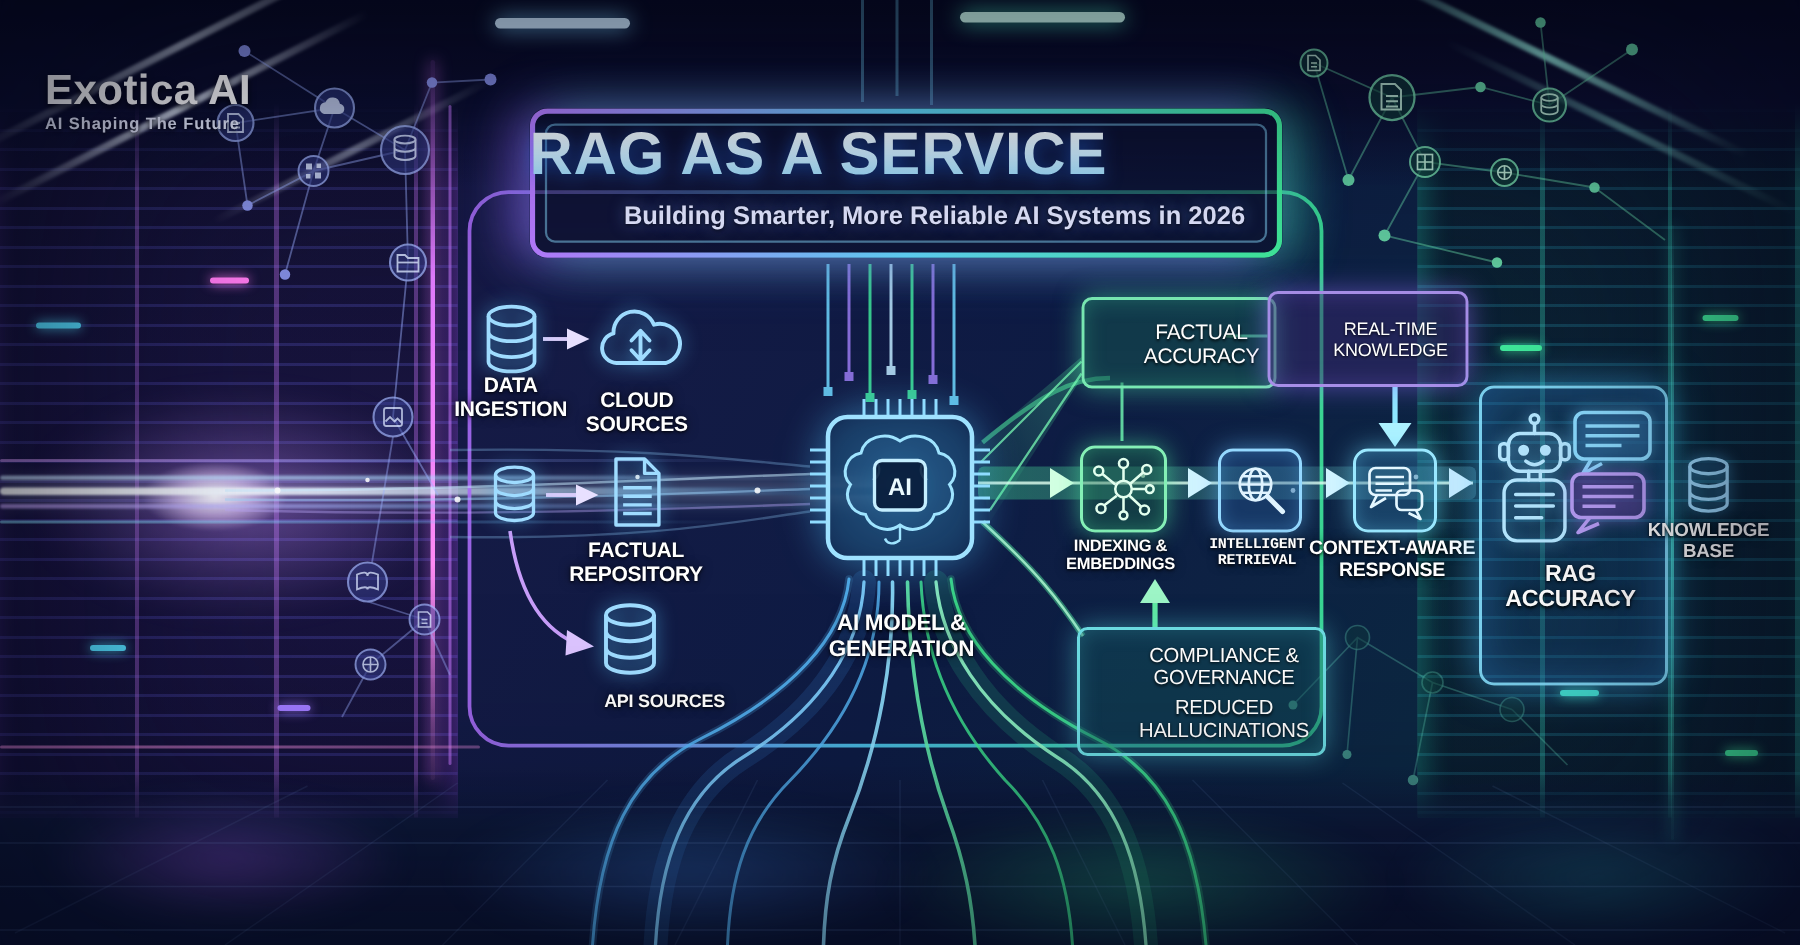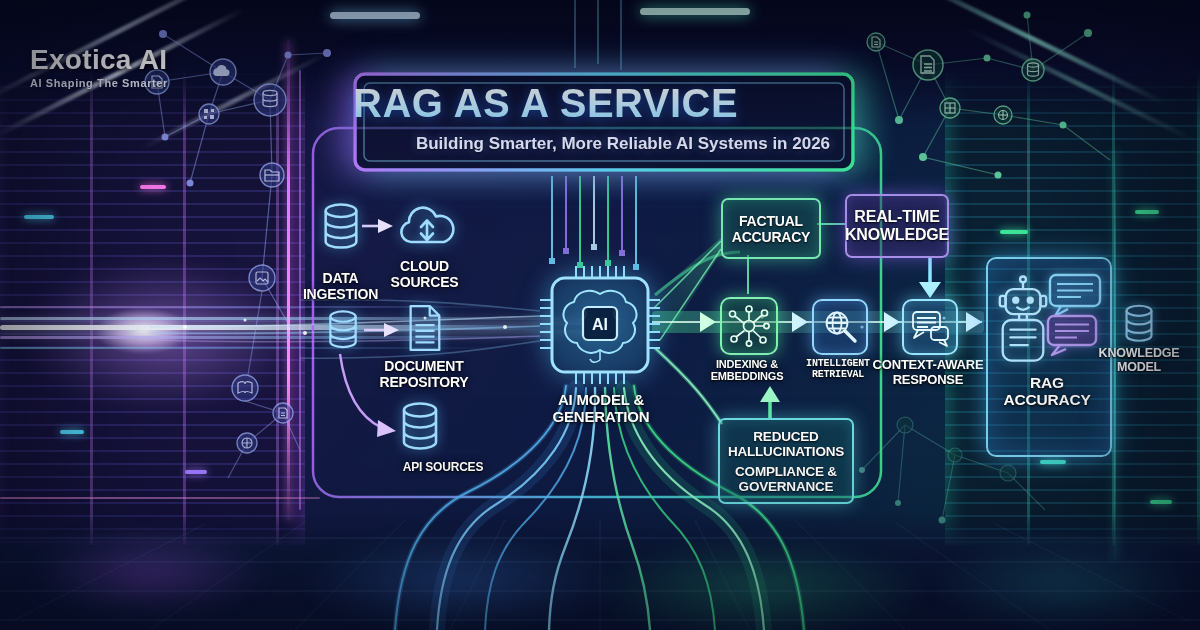--- a/index.html
+++ b/index.html
@@ -4,22 +4,22 @@
 <style>
   html,body{margin:0;padding:0;background:#05071c;}
   .stage{position:relative;width:1200px;height:630px;overflow:hidden;
     font-family:"Liberation Sans",sans-serif;
     background:linear-gradient(120deg,#1c1746 0%,#151a45 30%,#0e1c44 55%,#0c2742 78%,#0e3046 100%);}
   .abs{position:absolute;}
   .lbl{position:absolute;font-weight:bold;color:#fff;text-align:center;line-height:1.12;
     letter-spacing:-0.2px;font-size:13.5px;
     text-shadow:0 1px 2px rgba(0,0,0,.95),0 0 7px rgba(0,0,0,.6);}
   .box{position:absolute;border-radius:7px;display:flex;flex-direction:column;align-items:center;
-    justify-content:center;text-align:center;font-weight:bold;color:#fff;letter-spacing:-0.2px;
-    text-shadow:0 1px 2px rgba(0,0,0,.9);}
+    justify-content:center;text-align:center;font-weight:normal;color:#fff;letter-spacing:-0.2px;
+    text-shadow:0 1px 2px rgba(0,0,0,.9);padding-left:30px;}
   .streak{position:absolute;height:5px;border-radius:4px;filter:blur(1px);
     background:linear-gradient(90deg,transparent,rgba(232,242,255,.85),transparent);}
   .beam{position:absolute;border-radius:3px;}
   .led{position:absolute;border-radius:2px;filter:blur(.4px);}
   .glow-blob{position:absolute;filter:blur(10px);border-radius:50%;}
 </style>
 </head>
 <body>
 
 <div class="stage">
@@ -319,21 +319,21 @@
       <circle cx="425" cy="318" r="1.5"></circle>
         <circle cx="505" cy="327" r="2"></circle>
       <circle cx="762" cy="317" r="1.6" fill="#d8ffe8"></circle>
         <circle cx="862" cy="327" r="1.6" fill="#d8f6ff"></circle>
         <circle cx="944" cy="318" r="1.6" fill="#d8f6ff"></circle>
     </g>
   </svg>
 
   <div class="abs" style="left:30px;top:44px;">
     <div style="font-size:28px;font-weight:bold;color:#fff;letter-spacing:.3px;text-shadow:0 2px 5px rgba(0,0,0,.8);">Exotica AI</div>
-    <div style="font-size:11px;font-weight:bold;color:#e8ecff;letter-spacing:.6px;margin-top:1px;text-shadow:0 1px 3px rgba(0,0,0,.8);">AI Shaping The Smarter</div>
+    <div style="font-size:11px;font-weight:bold;color:#e8ecff;letter-spacing:.6px;margin-top:1px;text-shadow:0 1px 3px rgba(0,0,0,.8);">AI Shaping The Future</div>
   </div>
 
   <div class="abs" style="left:353px;top:72px;width:502px;height:100px;border-radius:12px;
       box-shadow:-14px 0 30px rgba(165,95,255,.45),14px 0 30px rgba(50,230,150,.4),0 0 42px rgba(80,160,255,.3);">
     <svg class="abs" width="502" height="100" viewBox="0 0 502 100" style="left:0;top:0">
       <defs>
         <linearGradient id="gB" x1="0" y1="0" x2="1" y2="0">
           <stop offset="0" stop-color="#b57bff"></stop>
             <stop offset=".5" stop-color="#5fd0f5"></stop>
             <stop offset="1" stop-color="#3fe89a"></stop>
@@ -348,21 +348,21 @@
     <div class="abs" style="left:0;top:62px;width:540px;text-align:center;font-size:17px;font-weight:bold;color:#e2e6ff;
       text-shadow:0 1px 3px rgba(0,0,0,.8),0 0 10px rgba(120,160,255,.5);">Building Smarter, More Reliable AI Systems in 2026</div>
   </div>
 
   <svg class="abs" width="46" height="54" viewBox="0 0 48 54" style="left:318px;top:200px;filter:drop-shadow(0 0 6px rgba(90,200,255,.7));">
     <g stroke="#9fdcff" stroke-width="2.6" fill="none">
         <ellipse cx="24" cy="10" rx="16" ry="6.5"></ellipse>
         <path d="M8,10 V42 a16,6.5 0 0 0 32,0 V10 M8,21 a16,6.5 0 0 0 32,0 M8,32 a16,6.5 0 0 0 32,0"></path>
       </g>
   </svg>
-  <div class="lbl" style="left:293px;top:271px;width:95px;font-size:14px;">DATA INGESTION</div>
+  <div class="lbl" style="left:293px;top:249px;width:95px;font-size:14px;">DATA INGESTION</div>
 
   <svg class="abs" width="64" height="54" viewBox="0 0 64 54" style="left:394px;top:202px;filter:drop-shadow(0 0 6px rgba(90,200,255,.7));">
     <g stroke="#9fdcff" stroke-width="2.6" fill="none" stroke-linejoin="round" stroke-linecap="round">
       <path d="M50,40 H17 a10,10 0 0 1 -2,-19.7 A14,14 0 0 1 42,14.5 a9.5,9.5 0 0 1 8,25.5 Z"></path>
       <path d="M33,19 V37 M27,25 L33,18.5 L39,25 M27,31.5 L33,38 L39,31.5"></path>
     </g>
   </svg>
   <div class="lbl" style="left:377px;top:259px;width:95px;font-size:14px;">CLOUD SOURCES</div>
 
   <svg class="abs" width="38" height="44" viewBox="0 0 48 54" style="left:324px;top:308px;filter:drop-shadow(0 0 6px rgba(90,200,255,.7));">
@@ -372,21 +372,21 @@
       </g>
   </svg>
 
   <svg class="abs" width="42" height="52" viewBox="0 0 44 54" style="left:403px;top:302px;filter:drop-shadow(0 0 6px rgba(90,200,255,.7));">
     <g stroke="#9fdcff" stroke-width="2.4" fill="none" stroke-linejoin="round">
         <path d="M8,4 H28 L38,14 V50 H8 Z"></path>
         <path d="M28,4 V14 H38"></path>
         <path d="M13,24 H33 M13,30 H33 M13,36 H33 M13,42 H33"></path>
       </g>
   </svg>
-  <div class="lbl" style="left:359px;top:359px;width:130px;font-size:14px;">DOCUMENT REPOSITORY</div>
+  <div class="lbl" style="left:359px;top:359px;width:130px;font-size:14px;">FACTUAL REPOSITORY</div>
 
   <svg class="abs" width="48" height="54" viewBox="0 0 48 54" style="left:396px;top:400px;filter:drop-shadow(0 0 6px rgba(90,200,255,.7));">
     <g stroke="#9fdcff" stroke-width="2.6" fill="none">
         <ellipse cx="24" cy="10" rx="16" ry="6.5"></ellipse>
         <path d="M8,10 V42 a16,6.5 0 0 0 32,0 V10 M8,21 a16,6.5 0 0 0 32,0 M8,32 a16,6.5 0 0 0 32,0"></path>
       </g>
   </svg>
   <div class="lbl" style="left:393px;top:461px;width:100px;font-size:12px;">API SOURCES</div>
 
   <svg class="abs" width="124" height="126" viewBox="0 0 124 126" style="left:538px;top:262px;filter:drop-shadow(0 0 12px rgba(80,200,255,.75));">
@@ -399,21 +399,21 @@
     <rect x="14" y="16" width="96" height="94" rx="13" fill="rgba(12,34,70,.45)" stroke="#9fe2ff" stroke-width="3"></rect>
     <g stroke="#9fe4ff" stroke-width="2" fill="rgba(80,180,255,.07)">
       <path d="M62,32 C52,25 38,30 36,40 C26,42 22,54 29,61 C24,69 29,80 39,81 C42,90 54,94 62,88 C70,94 82,90 85,81 C95,80 100,69 95,61 C102,54 98,42 88,40 C86,30 72,25 62,32 Z"></path>
     </g>
     <g stroke="#9fe4ff" stroke-width="1.6" fill="none">
         <path d="M46,46 C50,50 48,56 44,58 M78,46 C74,50 76,56 80,58 M62,88 V98 M62,98 c-5,4 -9,2 -10,-1"></path>
       </g>
     <rect x="45" y="45" width="34" height="33" rx="5" fill="rgba(8,26,56,.88)" stroke="#c4eeff" stroke-width="2.2"></rect>
     <text x="62" y="68" text-anchor="middle" font-size="16" font-weight="bold" fill="#eafaff" font-family="Liberation Sans, sans-serif">AI</text>
   </svg>
-  <div class="lbl" style="left:526px;top:392px;width:150px;font-size:15px;">AI MODEL &amp; GENERATION</div>
+  <div class="lbl" style="left:526px;top:408px;width:150px;font-size:15px;">AI MODEL &amp; GENERATION</div>
 
   <div class="abs" style="left:720px;top:297px;width:54px;height:54px;border:2px solid #84f0b6;border-radius:10px;background:rgba(30,110,75,.38);box-shadow:0 0 16px rgba(80,240,160,.55),inset 0 0 12px rgba(80,240,160,.3);">
     <svg width="54" height="54" viewBox="0 0 54 54">
       <g stroke="#e2ffee" stroke-width="1.7" fill="none">
         <circle cx="27" cy="27" r="5.5"></circle>
         <path d="M27,21.5 V13 M31.5,23.5 L40,16 M32.5,27 H42 M31,31.5 L39,39 M27,32.5 V42 M22.5,31.5 L14,38 M21.5,24 L13,17"></path>
         <circle cx="27" cy="10" r="3"></circle>
           <circle cx="42.5" cy="14" r="3"></circle>
           <circle cx="44.5" cy="27" r="2.6"></circle>
           <circle cx="41" cy="41" r="3"></circle>
@@ -447,28 +447,28 @@
         <path d="M40,39 l3,6 -8,-4"></path>
       </g>
     </svg>
   </div>
   <div class="lbl" style="left:862px;top:358px;width:132px;font-size:13px;">CONTEXT-AWARE RESPONSE</div>
 
   <div class="box" style="left:721px;top:198px;width:96px;height:57px;font-size:14px;
       border:2px solid #78e8b2;background:rgba(25,95,85,.45);box-shadow:0 0 18px rgba(80,240,170,.5),inset 0 0 14px rgba(80,240,170,.25);">
     <span>FACTUAL ACCURACY</span>
   </div>
-  <div class="box" style="left:845px;top:194px;width:100px;height:60px;font-size:16px;
+  <div class="box" style="left:845px;top:194px;width:100px;height:60px;font-size:12px;
       border:2px solid #a78ee8;background:rgba(55,40,110,.5);box-shadow:0 0 18px rgba(150,110,255,.5),inset 0 0 14px rgba(150,110,255,.25);">
     <span>REAL-TIME KNOWLEDGE</span>
   </div>
   <div class="box" style="left:718px;top:418px;width:132px;height:82px;font-size:13.5px;gap:5px;
       border:2px solid #6cdce2;background:rgba(20,85,95,.42);box-shadow:0 0 18px rgba(90,225,230,.45),inset 0 0 14px rgba(90,225,230,.22);">
+    <span>COMPLIANCE &amp; GOVERNANCE</span>
     <span>REDUCED HALLUCINATIONS</span>
-    <span>COMPLIANCE &amp; GOVERNANCE</span>
   </div>
 
   <div class="abs" style="left:986px;top:257px;width:122px;height:196px;border-radius:10px;
       border:2.5px solid rgba(135,225,255,.9);background:rgba(30,85,145,.3);
       box-shadow:0 0 26px rgba(70,190,255,.55),inset 0 0 30px rgba(70,170,255,.28);"></div>
 
   <svg class="abs" width="58" height="95" viewBox="0 0 60 95" style="left:994px;top:272px;filter:drop-shadow(0 0 5px rgba(120,210,255,.7));">
     <g stroke="#b4e6ff" stroke-width="2.4" fill="none" stroke-linecap="round">
       <circle cx="30" cy="6" r="3"></circle>
         <path d="M30,9 V16"></path>
@@ -499,17 +499,17 @@
     <path d="M11,10.5 H45 M11,17 H45 M11,23.5 H33" stroke="#b79df4" stroke-width="2.2"></path>
   </svg>
   <div class="lbl" style="left:992px;top:374px;width:110px;font-size:15.5px;">RAG ACCURACY</div>
 
   <svg class="abs" width="38" height="42" viewBox="0 0 48 54" style="left:1120px;top:303px;filter:drop-shadow(0 0 5px rgba(90,200,255,.7));">
     <g stroke="#9fdcff" stroke-width="2.8" fill="rgba(12,40,70,.5)">
         <ellipse cx="24" cy="10" rx="16" ry="6.5"></ellipse>
         <path d="M8,10 V42 a16,6.5 0 0 0 32,0 V10 M8,21 a16,6.5 0 0 0 32,0 M8,32 a16,6.5 0 0 0 32,0" fill="none"></path>
       </g>
   </svg>
-  <div class="lbl" style="left:1096px;top:346px;width:86px;font-size:12.5px;">KNOWLEDGE MODEL</div>
+  <div class="lbl" style="left:1096px;top:346px;width:86px;font-size:12.5px;">KNOWLEDGE BASE</div>
 
   <div class="abs" style="left:0;top:0;width:1200px;height:630px;pointer-events:none;
       box-shadow:inset 0 0 150px 55px rgba(4,6,22,.55);"></div>
 </div>
 
 </body></html>

